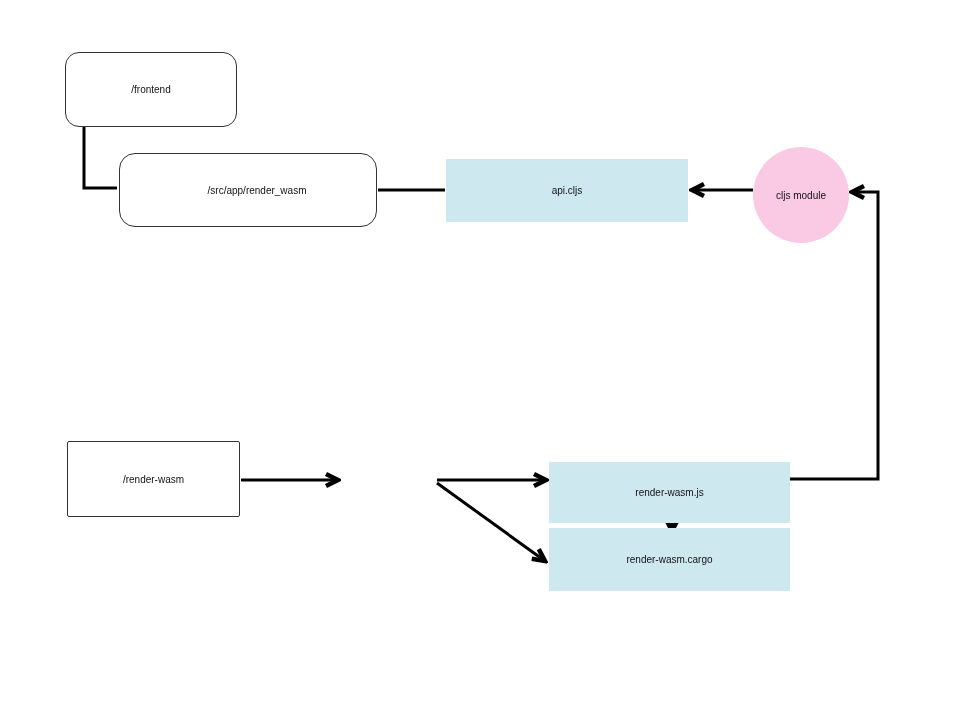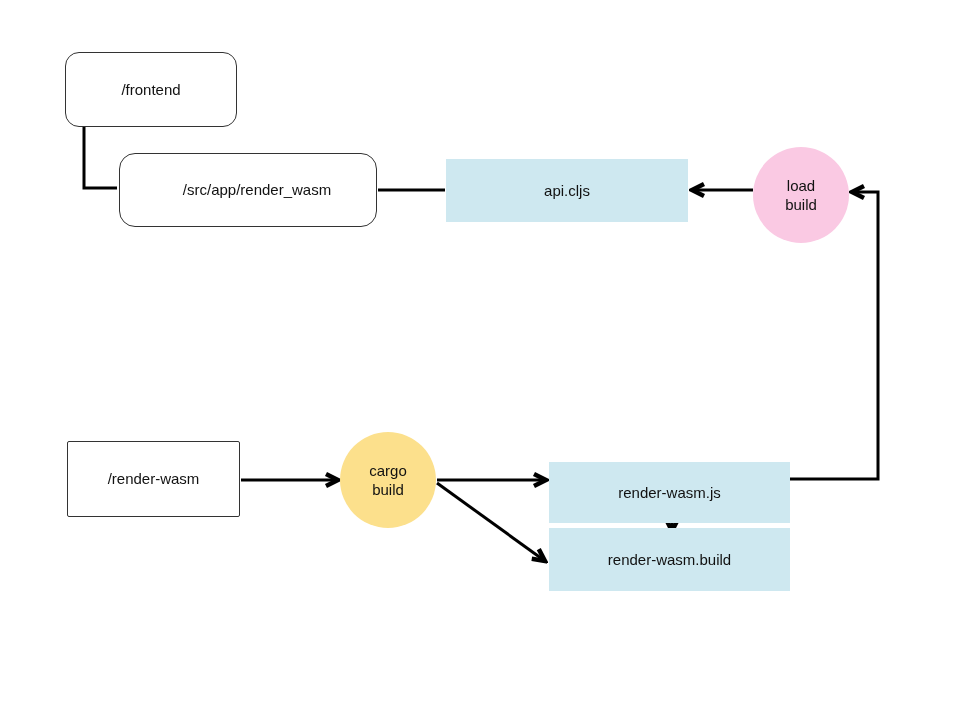--- a/index.html
+++ b/index.html
@@ -7,21 +7,21 @@
     position:relative;
     width:974px;height:701px;
     background:#ffffff;
     font-family:"Liberation Sans", sans-serif;
     overflow:hidden;
   }
   .node{
     position:absolute;
     display:flex;align-items:center;justify-content:center;
     box-sizing:border-box;
-    font-size:15px;line-height:1.3;color:#111;
+    font-size:10px;line-height:1.3;color:#111;
     text-align:center;
   }
   .outlined{
     background:#ffffff;
     border:1.5px solid #333;
     border-radius:14px;
   }
   .fillbox{border:none;}
   .circle{border-radius:50%;border:none;}
   .circle .lbl{display:block;width:64px;text-align:center;}
@@ -57,32 +57,29 @@
 
   <div class="node outlined" style="left: 119px; top: 153px; width: 258px; height: 74px; border-radius: 16px; background-color: rgb(255, 255, 255); border-color: rgb(51, 51, 51); color: rgb(17, 17, 17); padding-left: 18px;">
     <span class="lbl">/src/app/render_wasm</span>
   </div>
 
   <div class="node fillbox" style="left: 446px; top: 159px; width: 242px; height: 63px; background-color: rgb(206, 232, 240); color: rgb(17, 17, 17);">
     <span class="lbl">api.cljs</span>
   </div>
 
   <div class="node circle" style="left: 753px; top: 147px; width: 96px; height: 96px; background-color: rgb(250, 201, 227); color: rgb(17, 17, 17);">
-    <span class="lbl">load build</span>
+    <span class="lbl">cljs module</span>
   </div>
 
   <div class="node outlined" style="left: 67px; top: 441px; width: 173px; height: 76px; border-radius: 2px; background-color: rgb(255, 255, 255); border-color: rgb(51, 51, 51); color: rgb(17, 17, 17);">
     <span class="lbl">/render-wasm</span>
   </div>
 
-  <div class="node circle" style="left: 340px; top: 432px; width: 96px; height: 96px; background-color: rgb(252, 224, 140); color: rgb(17, 17, 17);">
-    <span class="lbl">cargo build</span>
-  </div>
 
   <div class="node fillbox" style="left: 549px; top: 449px; width: 241px; height: 61px; background-color: rgb(206, 232, 240); color: rgb(17, 17, 17); margin-top: 13px;">
     <span class="lbl">render-wasm.js</span>
   </div>
 
   <div class="node fillbox" style="left: 549px; top: 528px; width: 241px; height: 63px; background-color: rgb(206, 232, 240); color: rgb(17, 17, 17);">
-    <span class="lbl">render-wasm.build</span>
+    <span class="lbl">render-wasm.cargo</span>
   </div>
 
 </div>
 
 </body></html>

